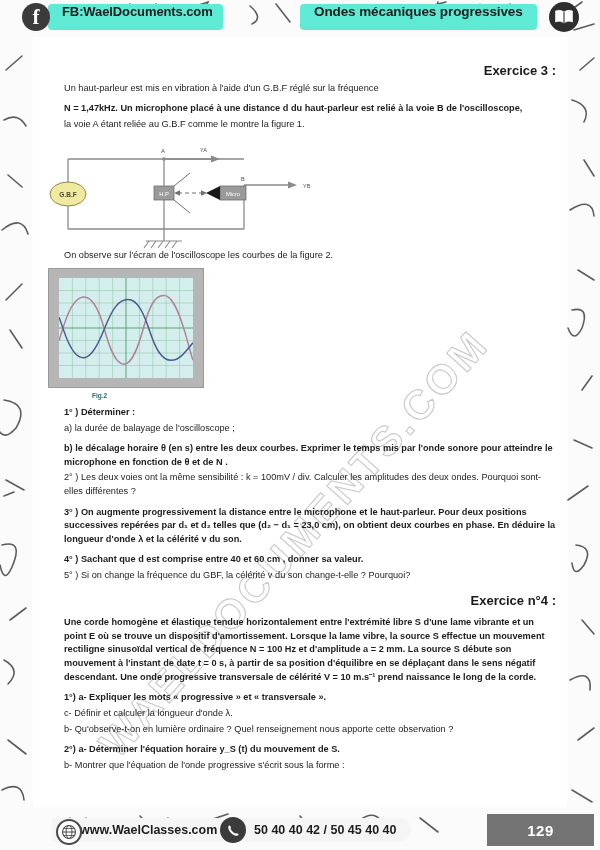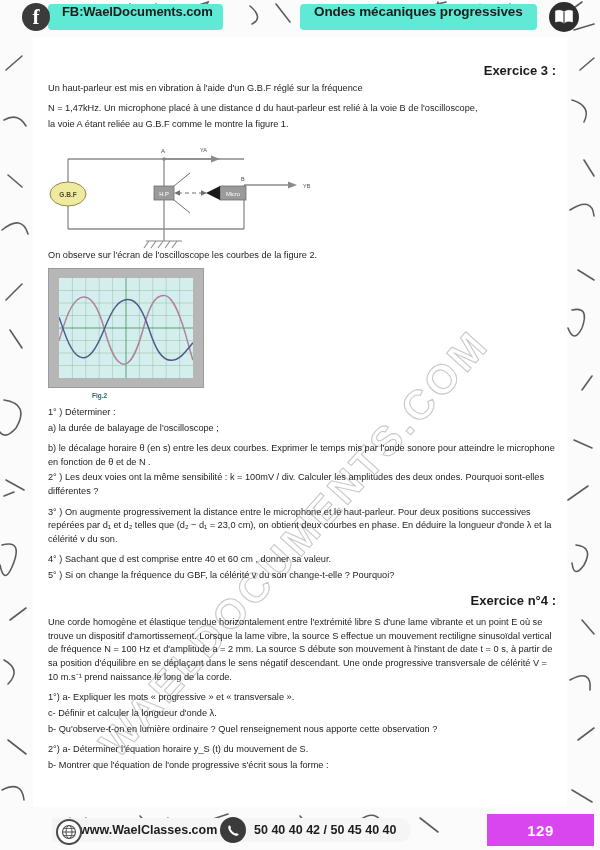--- a/index.html
+++ b/index.html
@@ -106,25 +106,25 @@
   .ex-title {
     font-size: 13px;
     font-weight: bold;
     margin: 0 0 2px 0;
     line-height: 1.35;
     text-align: right;
   }
   .para {
     font-size: 9.2px;
     line-height: 1.48;
-    margin: 0 0 2px 0;
+    margin: 0 0 2px 16px;
     text-align: left;
     color: #1d1d1d;
   }
-  .para.gap  { margin-top: 7px; }
+  .para.gap  { margin-top: 7px; font-weight: bold; }
 
   
   .fig1 {
     margin: 6px 0 0 0;
     height: 112px;
     position: relative;
   }
 
   
   .fig2-wrap {
@@ -223,21 +223,21 @@
     background: #f5f5f5;
     border-radius: 12px;
     display: flex; align-items: center;
     padding: 0 14px 0 22px;
     z-index: 7;
   }
   .pagenum-banner {
     position: absolute;
     left: 487px; top: 2px;
     width: 107px; height: 32px;
-    background: #d946ef;
+    background: #737373;
     display: flex;
     align-items: center;
     justify-content: center;
     z-index: 7;
   }
   .pagenum {
     color: #ffffff;
     font-size: 15px;
     font-weight: bold;
     letter-spacing: 0.5px;

